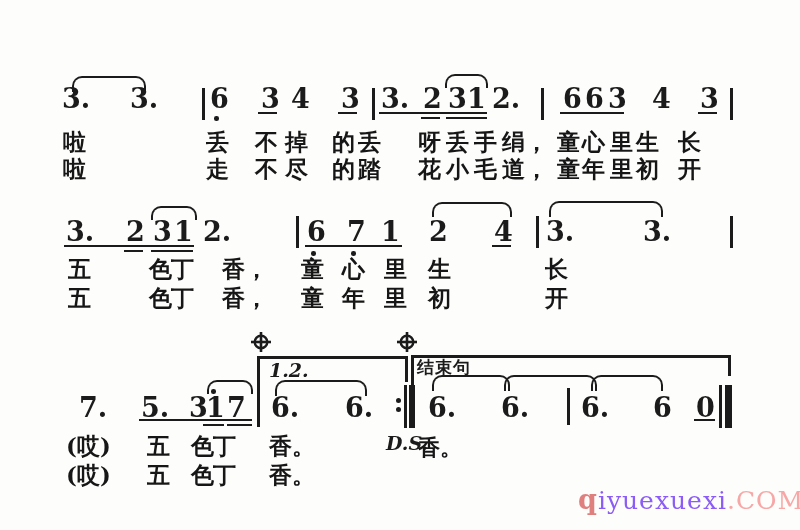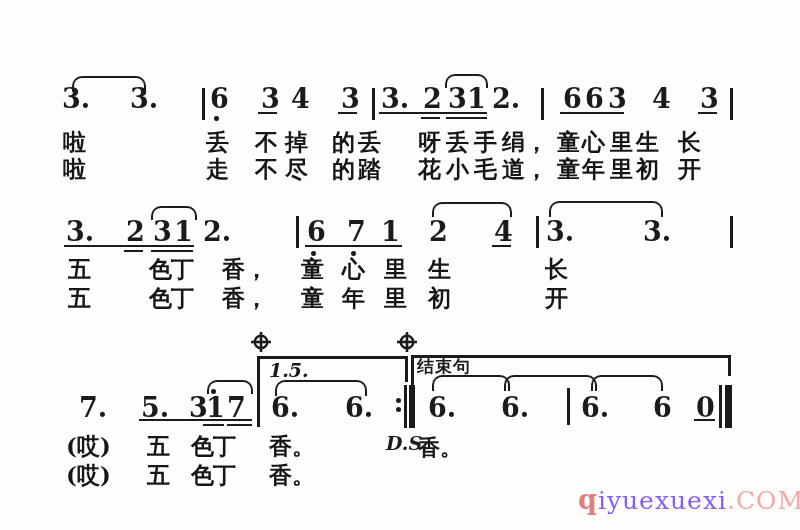--- a/index.html
+++ b/index.html
@@ -10,21 +10,21 @@
   .line{position:absolute;background:#1b1b1b;}
   .slur{position:absolute;border-top:2.4px solid #1b1b1b;border-left:2.4px solid #1b1b1b;
         border-right:2.4px solid #1b1b1b;border-radius:10px 10px 0 0;}
   .lyric{position:absolute;font-family:"DejaVu Serif",serif;font-weight:700;
          font-size:23px;line-height:25px;color:#161616;white-space:pre;}
   .odot{position:absolute;width:4.5px;height:4.5px;background:#1b1b1b;border-radius:50%;}
   .rdot{position:absolute;width:5px;height:5px;background:#1b1b1b;border-radius:50%;}
   .coda{position:absolute;width:22px;height:22px;}
   .volta-label{position:absolute;font-family:"DejaVu Serif",serif;font-weight:700;
                font-style:italic;font-size:19px;line-height:20px;color:#1b1b1b;}
-  .ending-label{position:absolute;font-family:Liberation Mono, monospace;font-weight:700;
+  .ending-label{position:absolute;font-family:Liberation Sans, sans-serif;font-weight:700;
                 font-size:17px;line-height:19px;color:#1b1b1b;letter-spacing:1px;}
   .ds-label{position:absolute;font-family:"DejaVu Serif",serif;font-weight:700;
             font-style:italic;font-size:19px;line-height:20px;color:#1b1b1b;}
   .ds-lyric{position:absolute;font-family:"DejaVu Serif",serif;font-weight:700;
             font-size:22px;line-height:24px;color:#161616;white-space:pre;}
   .watermark{position:absolute;left:578px;top:484px;white-space:pre;
              font-family:"DejaVu Serif",serif;letter-spacing:1px;}
   .wm-q{font-size:27px;font-weight:700;}
   .wm-rest{font-size:25px;font-weight:400;}
 </style>
@@ -184,19 +184,19 @@
           <line x1="11" y1="1" x2="11" y2="21" stroke="#1b1b1b" stroke-width="2.6"></line>
           <line x1="1" y1="11" x2="21" y2="11" stroke="#1b1b1b" stroke-width="2.6"></line>
         </svg></div>
       <div class="coda" style="left: 396px; top: 331px;"><svg width="22" height="22" viewBox="0 0 22 22">
           <circle cx="11" cy="11" r="6.3" fill="none" stroke="#1b1b1b" stroke-width="2.4"></circle>
           <line x1="11" y1="1" x2="11" y2="21" stroke="#1b1b1b" stroke-width="2.6"></line>
           <line x1="1" y1="11" x2="21" y2="11" stroke="#1b1b1b" stroke-width="2.6"></line>
         </svg></div>
       <div class="rdot" style="left: 396px; top: 398px;"></div>
       <div class="rdot" style="left: 396px; top: 407px;"></div>
-      <div class="volta-label" style="left: 269px; top: 360px;">1.5.</div>
+      <div class="volta-label" style="left: 269px; top: 360px;">1.2.</div>
       <div class="ending-label" style="left: 417px; top: 358px;">结束句</div>
       <div class="ds-label" style="left: 386px; top: 433px;">D.S.</div>
       <div class="ds-lyric" style="left: 418px; top: 435px;">香。</div>
     </div>
   <div class="watermark"><span class="wm-q" style="color: rgb(223, 127, 126);">q</span><span class="wm-rest" style="color: #8b5cf6;">iyuexuexi</span><span class="wm-rest" style="color: rgb(247, 168, 166);">.COM</span></div>
 </div>
 
 </body></html>

